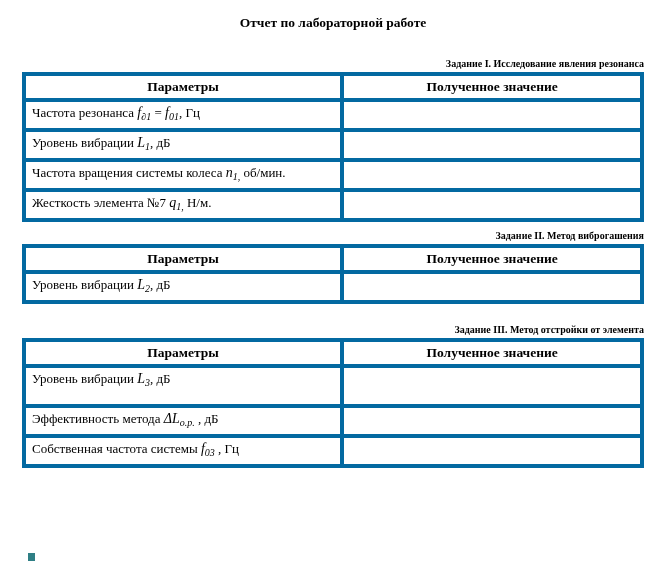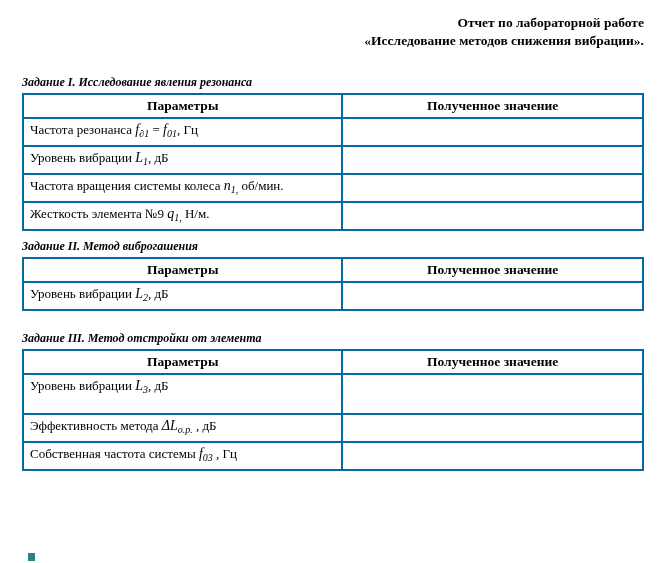--- a/index.html
+++ b/index.html
@@ -2,51 +2,50 @@
 <html><head>
 <meta charset="utf-8">
 <style>
   * { margin:0; padding:0; box-sizing:border-box; }
   html,body { background:#ffffff; }
   body {
     width:666px; height:563px; overflow:hidden; position:relative;
     font-family:"Liberation Serif", serif; color:#000;
   }
   .doc { padding:8px 22px 0 22px; }
-  .title-block { margin-top:6px; text-align:right; font-weight:bold; font-size:13.5px; line-height:1.3; }
+  .title-block { margin-top:6px; text-align:center; font-weight:bold; font-size:13.5px; line-height:1.3; }
   .section-heading {
-    text-align:left; font-weight:bold; font-style:italic;
-    font-size:12px; margin-bottom:3px;
+    text-align:right; font-weight:bold; 
+    font-size:10px; margin-bottom:3px;
   }
   .sh-1 { margin-top:26px; }
   .sh-2 { margin-top:8px; }
   .sh-3 { margin-top:20px; }
   table { width:100%; border-collapse:collapse; table-layout:fixed; }
   col.c1 { width:51.5%; }
   col.c2 { width:48.5%; }
-  th, td { border:2px solid #0369a1; font-size:13px; line-height:16px; }
+  th, td { border:4px solid #0369a1; font-size:13px; line-height:16px; }
   th { text-align:center; font-weight:bold; font-size:13.5px; padding:3px 4px; }
   td.param { padding:3px 6px; vertical-align:middle; }
   td.val { padding:3px 6px; }
   tr.tall td { height:40px; vertical-align:top; }
   .var { font-style:italic; font-size:14px; }
   .sub { font-style:italic; font-size:10px; vertical-align:-3px; }
   .artifact {
     position:absolute; left:28px; top:553px; width:7px; height:8px;
     background:#2f7f85;
   }
 </style>
 </head>
 <body>
 
 <div class="doc">
 
   <div class="title-block">
     <div>Отчет по лабораторной работе</div>
-    <div>«Исследование методов снижения вибрации».</div>
   </div>
 
   <div class="section-heading sh-1">Задание I. Исследование явления резонанса</div>
   <table>
     <colgroup>
         <col class="c1">
         <col class="c2">
       </colgroup>
     <tbody>
         <tr>
@@ -59,21 +58,21 @@
     </tr>
     <tr>
       <td class="param"><span>Уровень вибрации </span><span class="var">L</span><span class="sub">1</span><span>, дБ</span></td>
       <td class="val"></td>
     </tr>
     <tr>
       <td class="param"><span>Частота вращения системы колеса </span><span class="var">n</span><span class="sub">1,</span><span> об/мин.</span></td>
       <td class="val"></td>
     </tr>
     <tr>
-      <td class="param"><span>Жесткость элемента №9 </span><span class="var">q</span><span class="sub">1,</span><span> Н/м.</span></td>
+      <td class="param"><span>Жесткость элемента №7 </span><span class="var">q</span><span class="sub">1,</span><span> Н/м.</span></td>
       <td class="val"></td>
     </tr>
   </tbody>
     </table>
 
   <div class="section-heading sh-2">Задание II. Метод виброгашения</div>
   <table>
     <colgroup>
         <col class="c1">
         <col class="c2">

